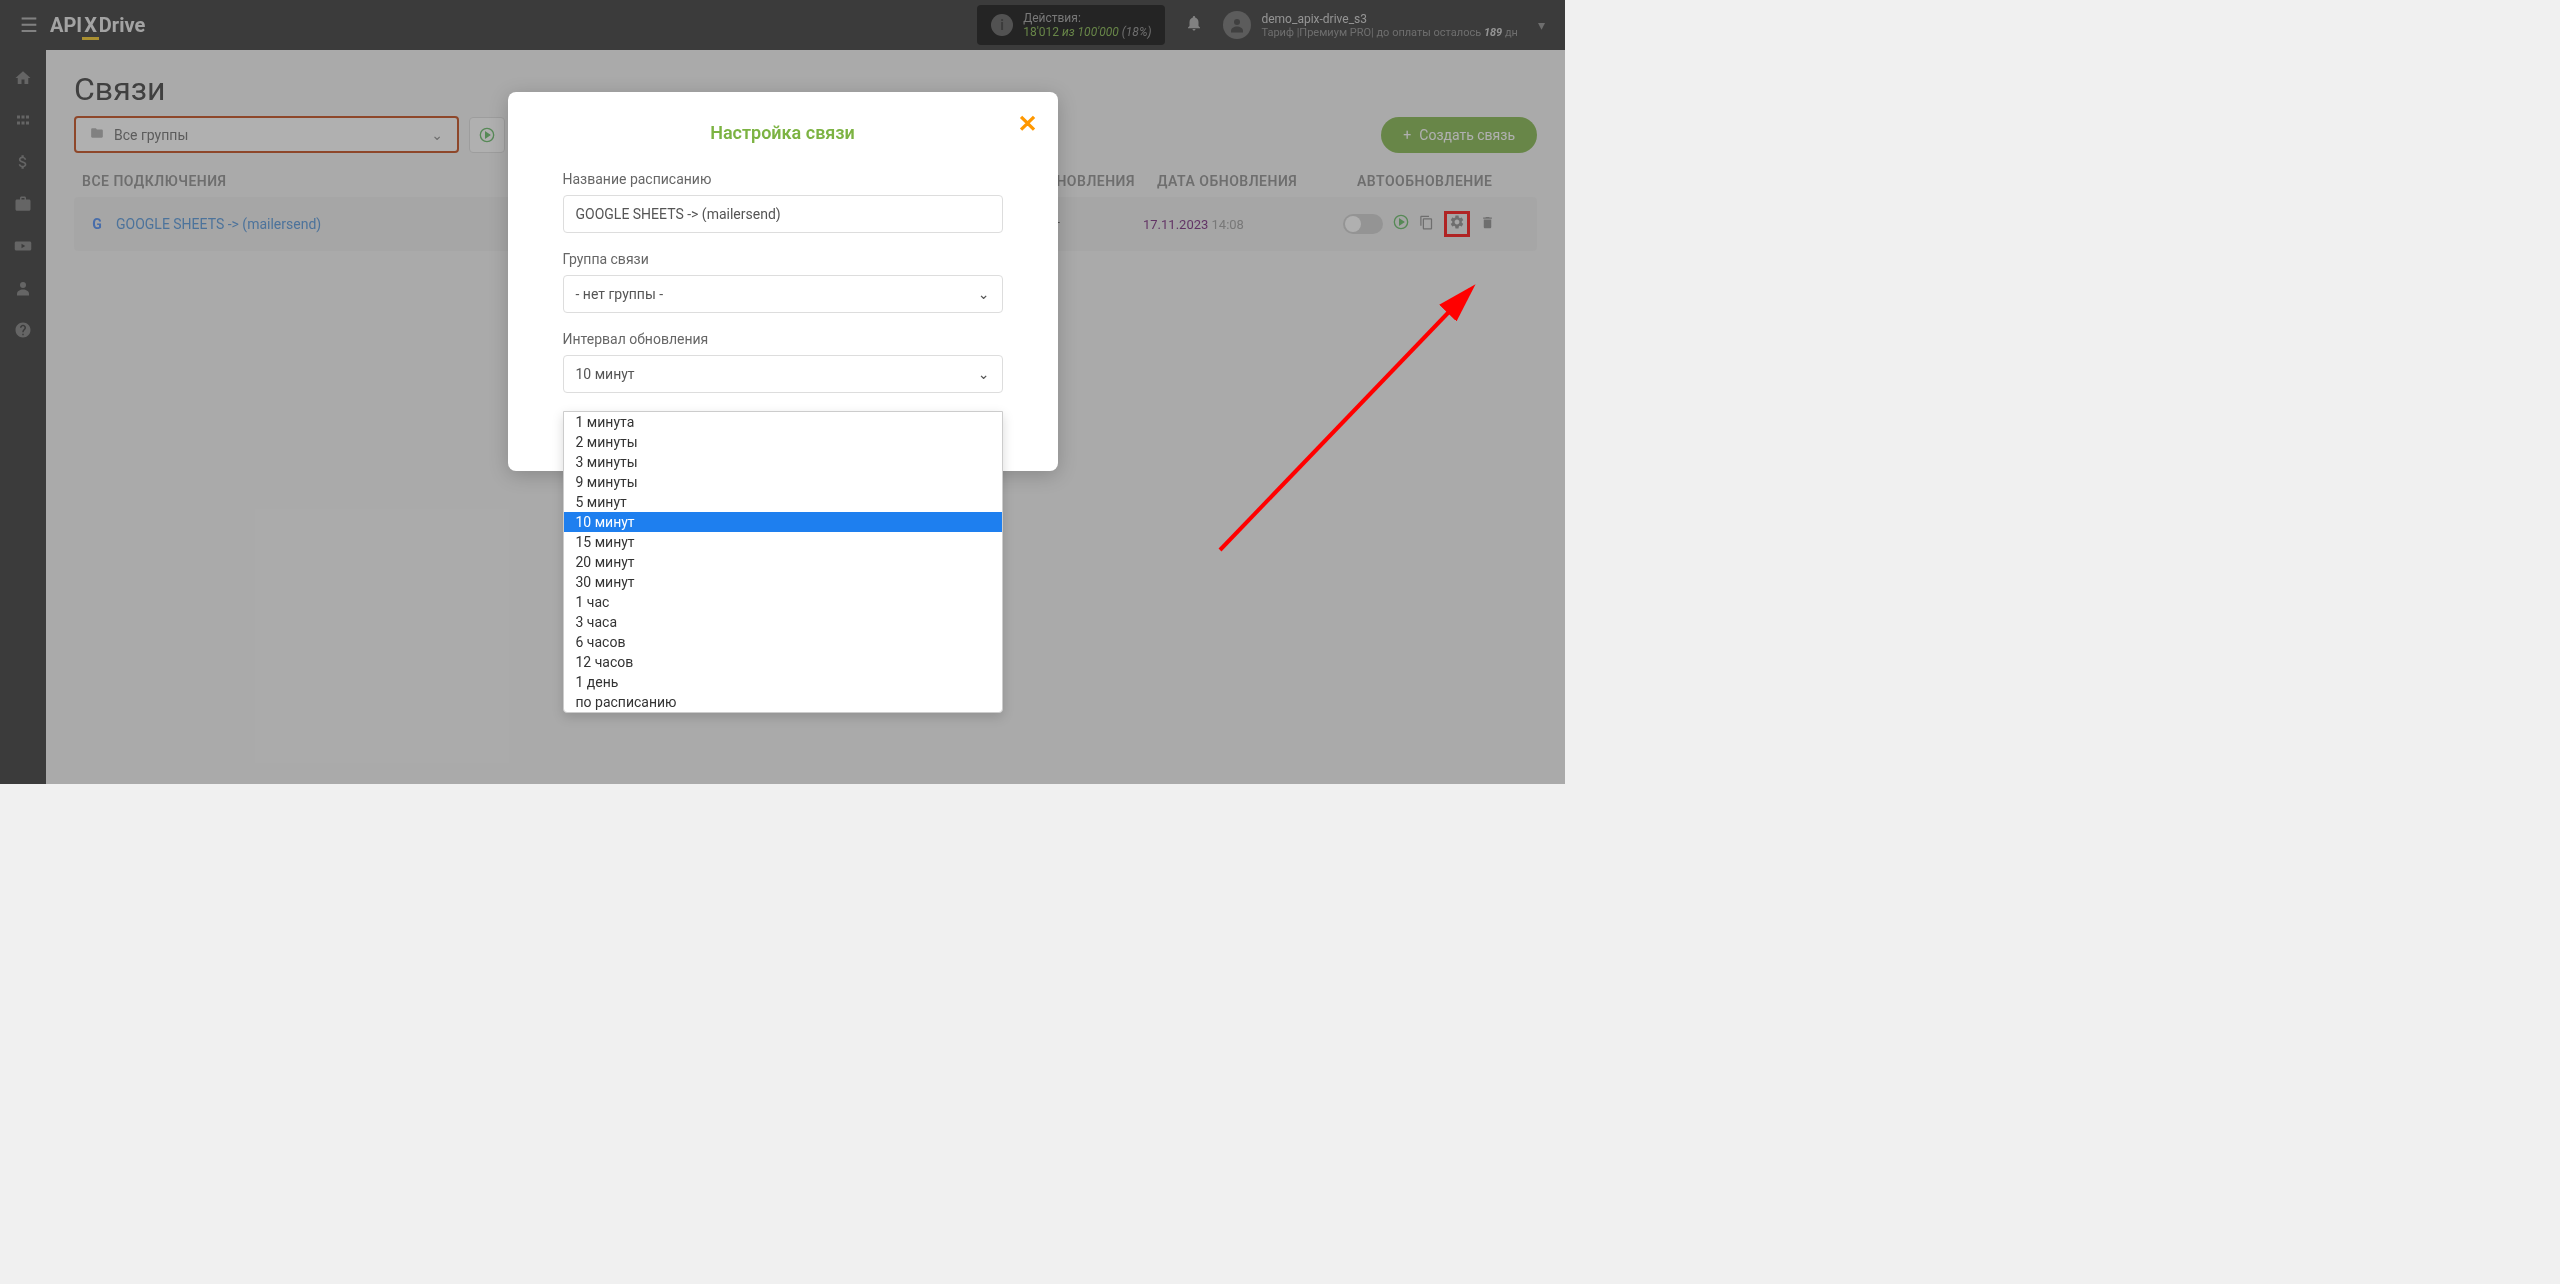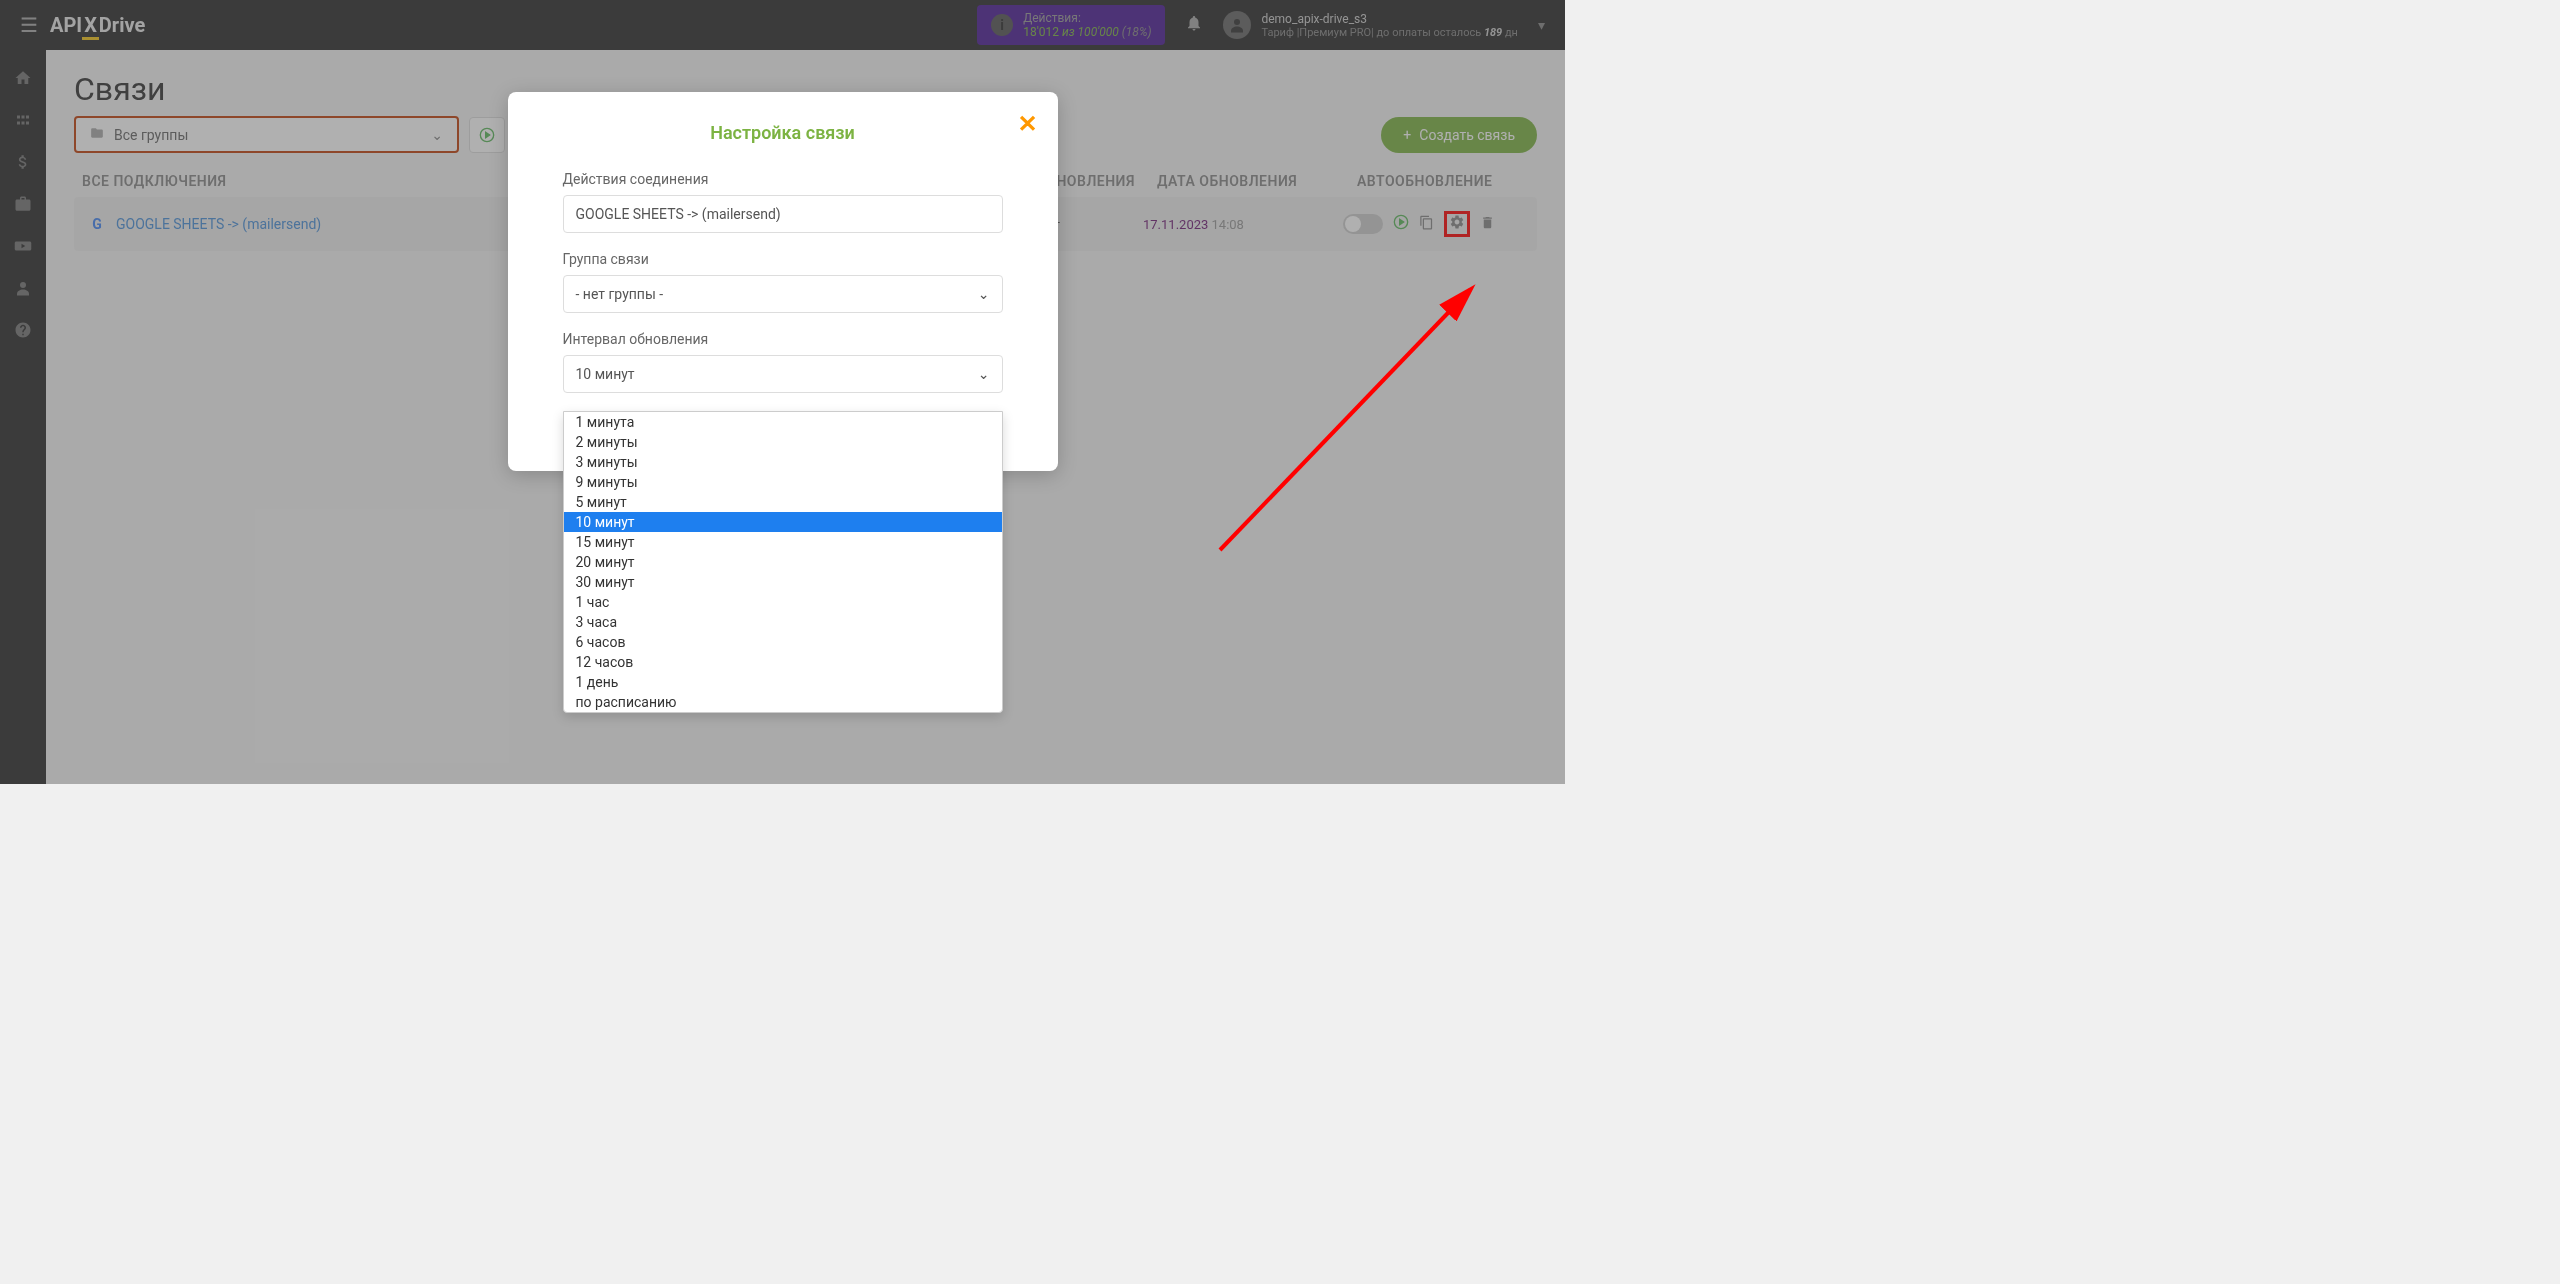--- a/index.html
+++ b/index.html
@@ -6,21 +6,21 @@
     body { background: #f0f0f0; width: 1565px; height: 784px; overflow: hidden; position: relative; }
     
     .header { background: #2b2b2b; height: 50px; display: flex; align-items: center; padding: 0 20px; color: #ccc; }
     .menu-btn { color: #aaa; font-size: 20px; margin-right: 12px; cursor: pointer; }
     .logo { display: flex; align-items: center; font-weight: bold; font-size: 20px; }
     .logo-api { color: #e8e8e8; }
     .logo-x { color: #e8e8e8; margin: 0 2px; position: relative; }
     .logo-x::after { content: ''; position: absolute; bottom: -3px; left: -2px; right: -2px; height: 3px; background: #f5c518; }
     .logo-drive { color: #e8e8e8; }
     .header-spacer { flex: 1; }
-    .actions-box { background: #4c1d95; border-radius: 4px; padding: 6px 14px; display: flex; align-items: center; gap: 10px; margin-right: 20px; }
+    .actions-box { background: #000000; border-radius: 4px; padding: 6px 14px; display: flex; align-items: center; gap: 10px; margin-right: 20px; }
     .info-icon-circle { width: 22px; height: 22px; border-radius: 50%; background: #555; display: flex; align-items: center; justify-content: center; color: #2b2b2b; font-weight: bold; font-size: 14px; }
     .actions-text { font-size: 12px; }
     .actions-label { color: #999; }
     .actions-value { color: #7cb342; }
     .actions-total { color: #7cb342; font-style: italic; }
     .actions-pct { color: #888; font-style: italic; }
     .bell-icon { color: #aaa; font-size: 18px; margin-right: 20px; cursor: pointer; }
     .user-section { display: flex; align-items: center; gap: 10px; }
     .avatar-circle { width: 28px; height: 28px; border-radius: 50%; background: #666; display: flex; align-items: center; justify-content: center; color: #2b2b2b; }
     .user-info { font-size: 12px; color: #ccc; }
@@ -237,21 +237,21 @@
       </div>
     </div>
   </div>
 </div>
 
 <div class="overlay">
   <div class="modal">
     <span class="modal-close">✕</span>
     <h2 class="modal-title">Настройка связи</h2>
     
-    <div class="modal-label">Действия соединения</div>
+    <div class="modal-label">Название расписанию</div>
     <input class="modal-input" value="GOOGLE SHEETS -&gt; (mailersend)" style="">
     
     <div class="modal-label">Группа связи</div>
     <div class="modal-select">
       <span>- нет группы -</span>
       <span>⌄</span>
     </div>
     
     <div class="modal-label">Интервал обновления</div>
     <div class="modal-select">

